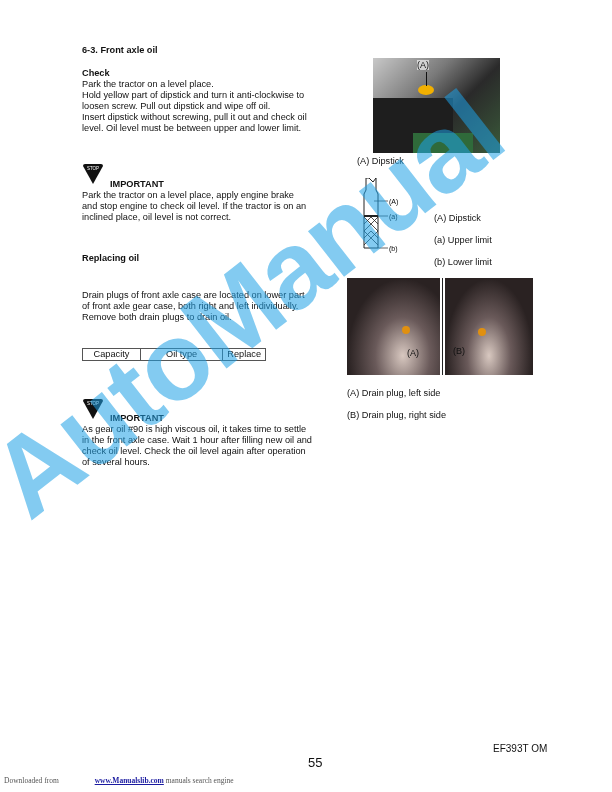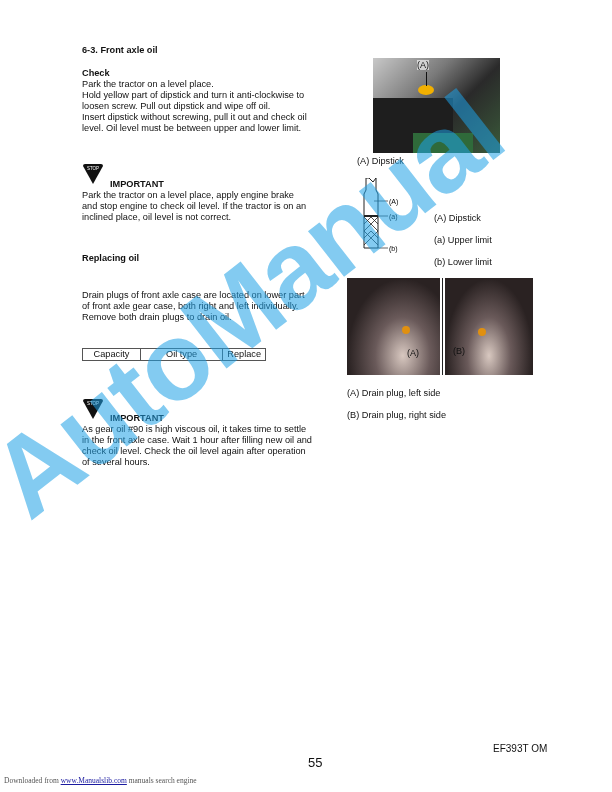--- a/index.html
+++ b/index.html
@@ -9,21 +9,21 @@
   .txt { font-size:9.2px; line-height:11px; white-space:pre-line; }
   .heading { font-size:9.2px; font-weight:bold; }
   .stop-icon { width:22px; height:22px; }
   table.spec { border-collapse:collapse; font-size:9.2px; }
   table.spec td, table.spec th { border:1px solid #555; text-align:center; font-weight:normal; padding:0 4px; line-height:11px; }
   .photo { background:#333; overflow:hidden; }
   .watermark { position:absolute; left:40px; top:300px; font-family:"Liberation Sans", sans-serif; font-weight:bold;
                font-size:110px; color:rgba(30,160,230,0.55); transform:rotate(-38deg); transform-origin:left bottom;
                letter-spacing:-2px; pointer-events:none; white-space:nowrap; }
   .footer-dl { font-family:"Liberation Serif", serif; font-size:7.5px; color:#555; }
-  .footer-dl a { color:#1a1aa0; font-weight:normal; text-decoration:underline; }
+  .footer-dl a { color:#1a1aa0; font-weight:bold; text-decoration:underline;margin-left:34px; }
 </style>
 </head>
 <body>
 
 <div class="abs heading" style="left:82px;top:45px;text-align:center;">6-3. Front axle oil</div>
 
 <div class="abs heading" style="left:82px;top:68px;">Check</div>
 <div class="abs txt" style="left:82px;top:79px;width:225px;">Park the tractor on a level place.
 Hold yellow part of dipstick and turn it anti-clockwise to loosen screw.    Pull out dipstick and wipe off oil.
 Insert dipstick without screwing, pull it out and check oil level.    Oil level must be between upper and lower limit.</div>

